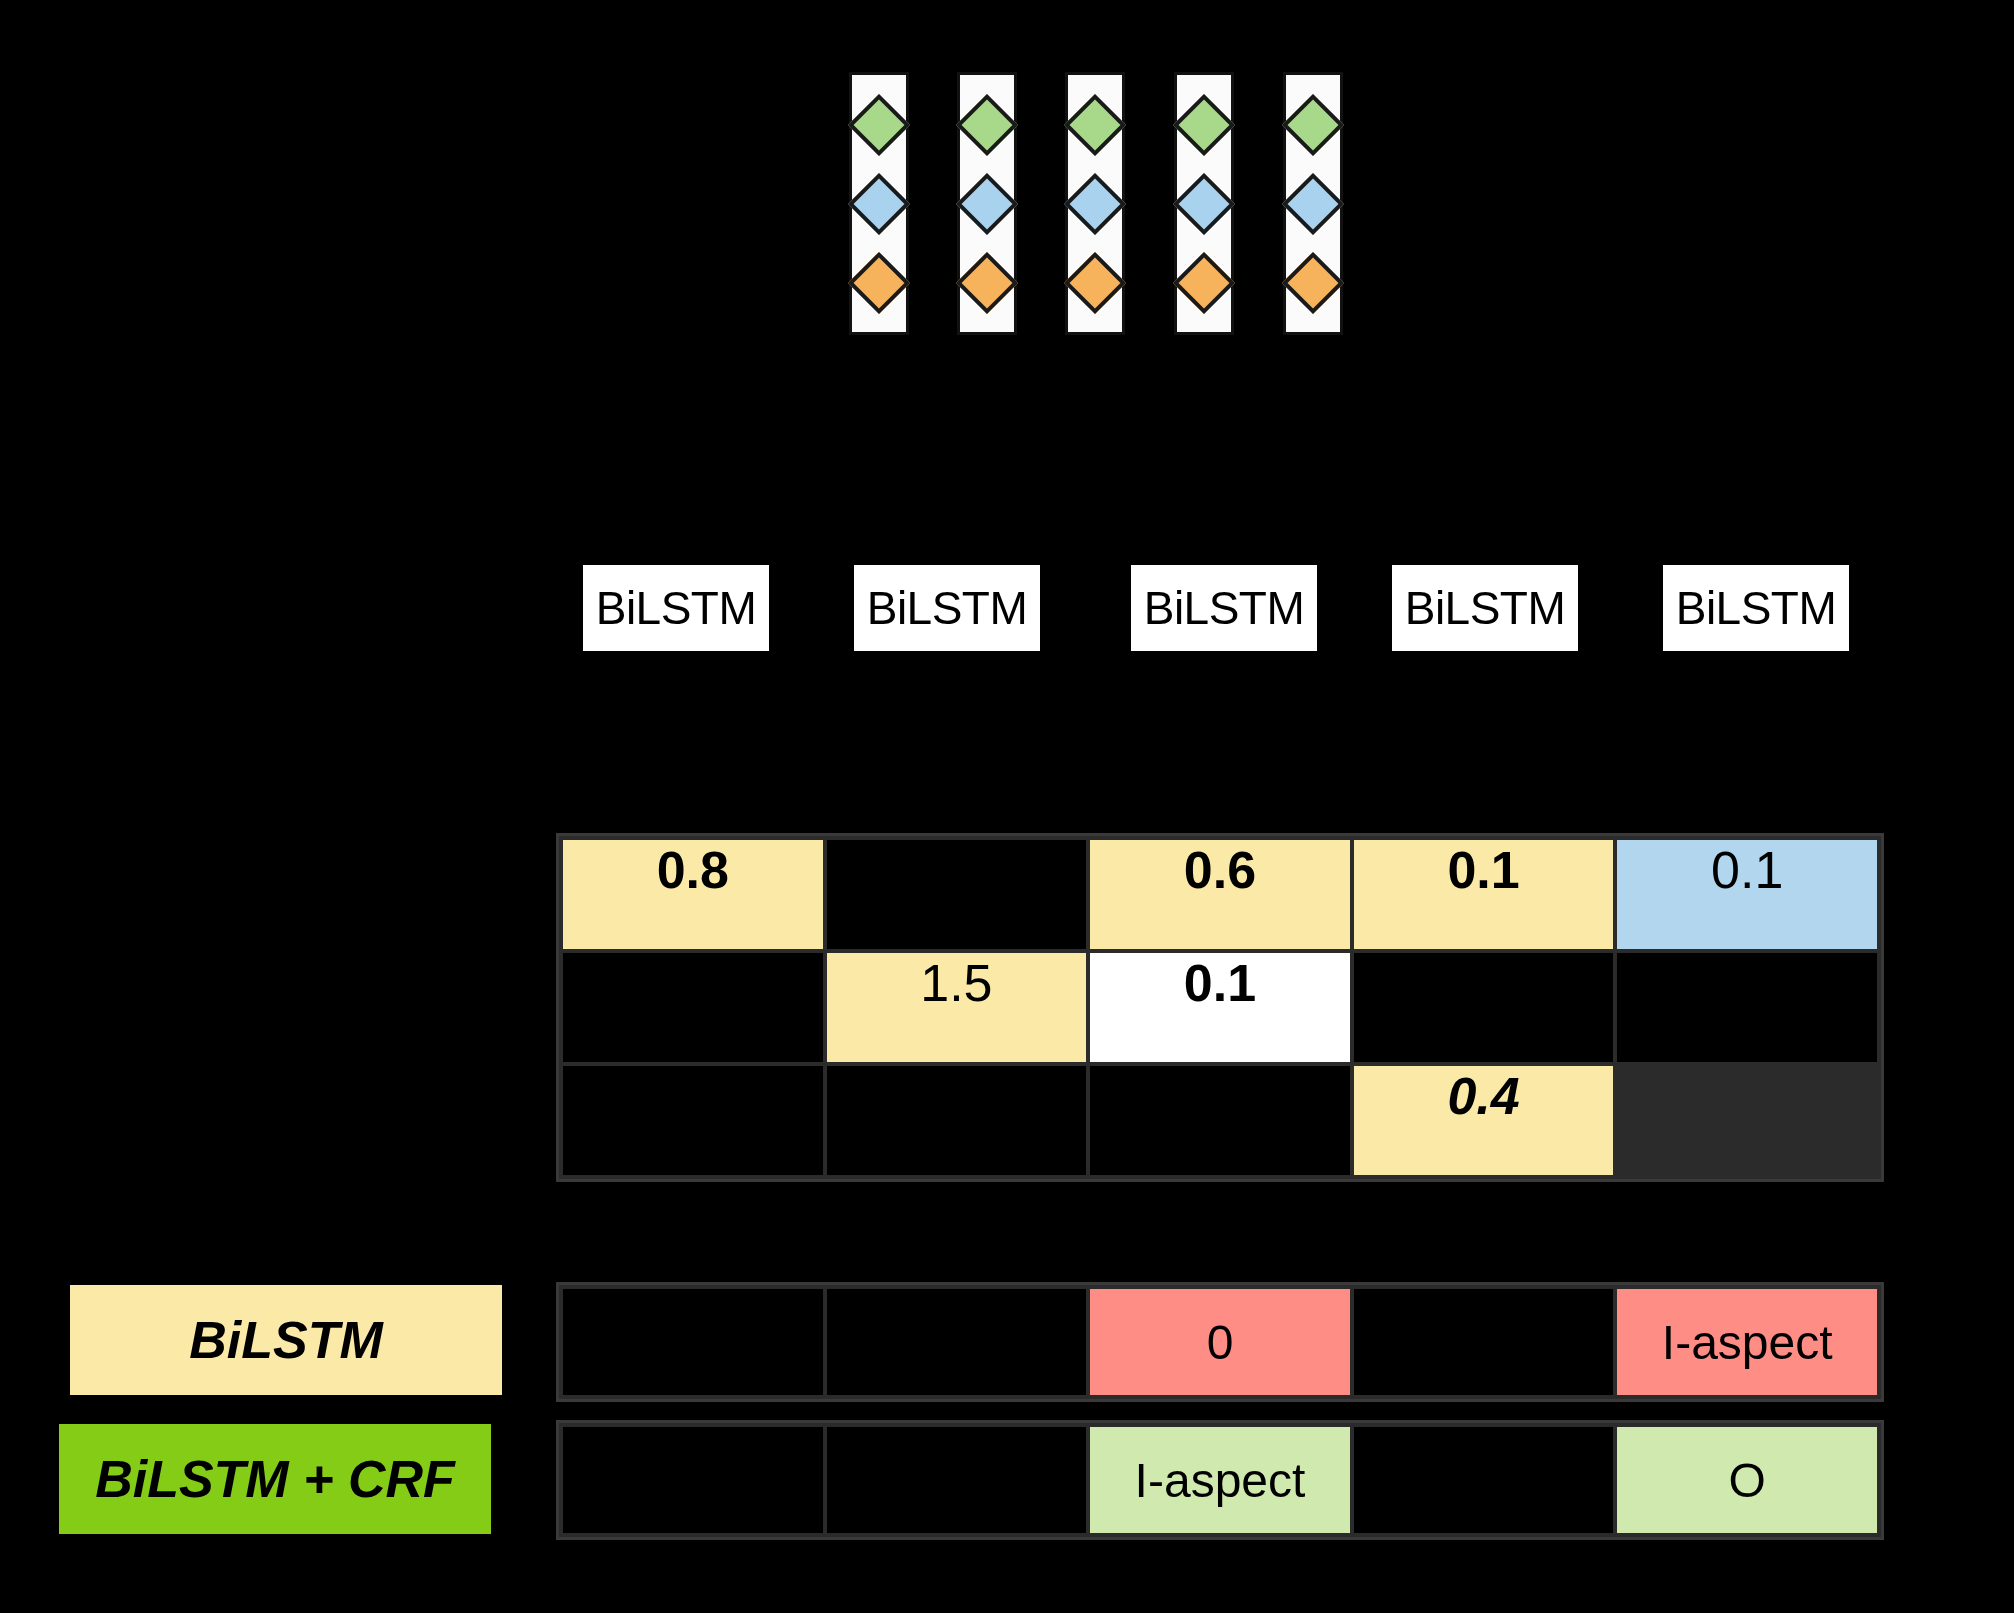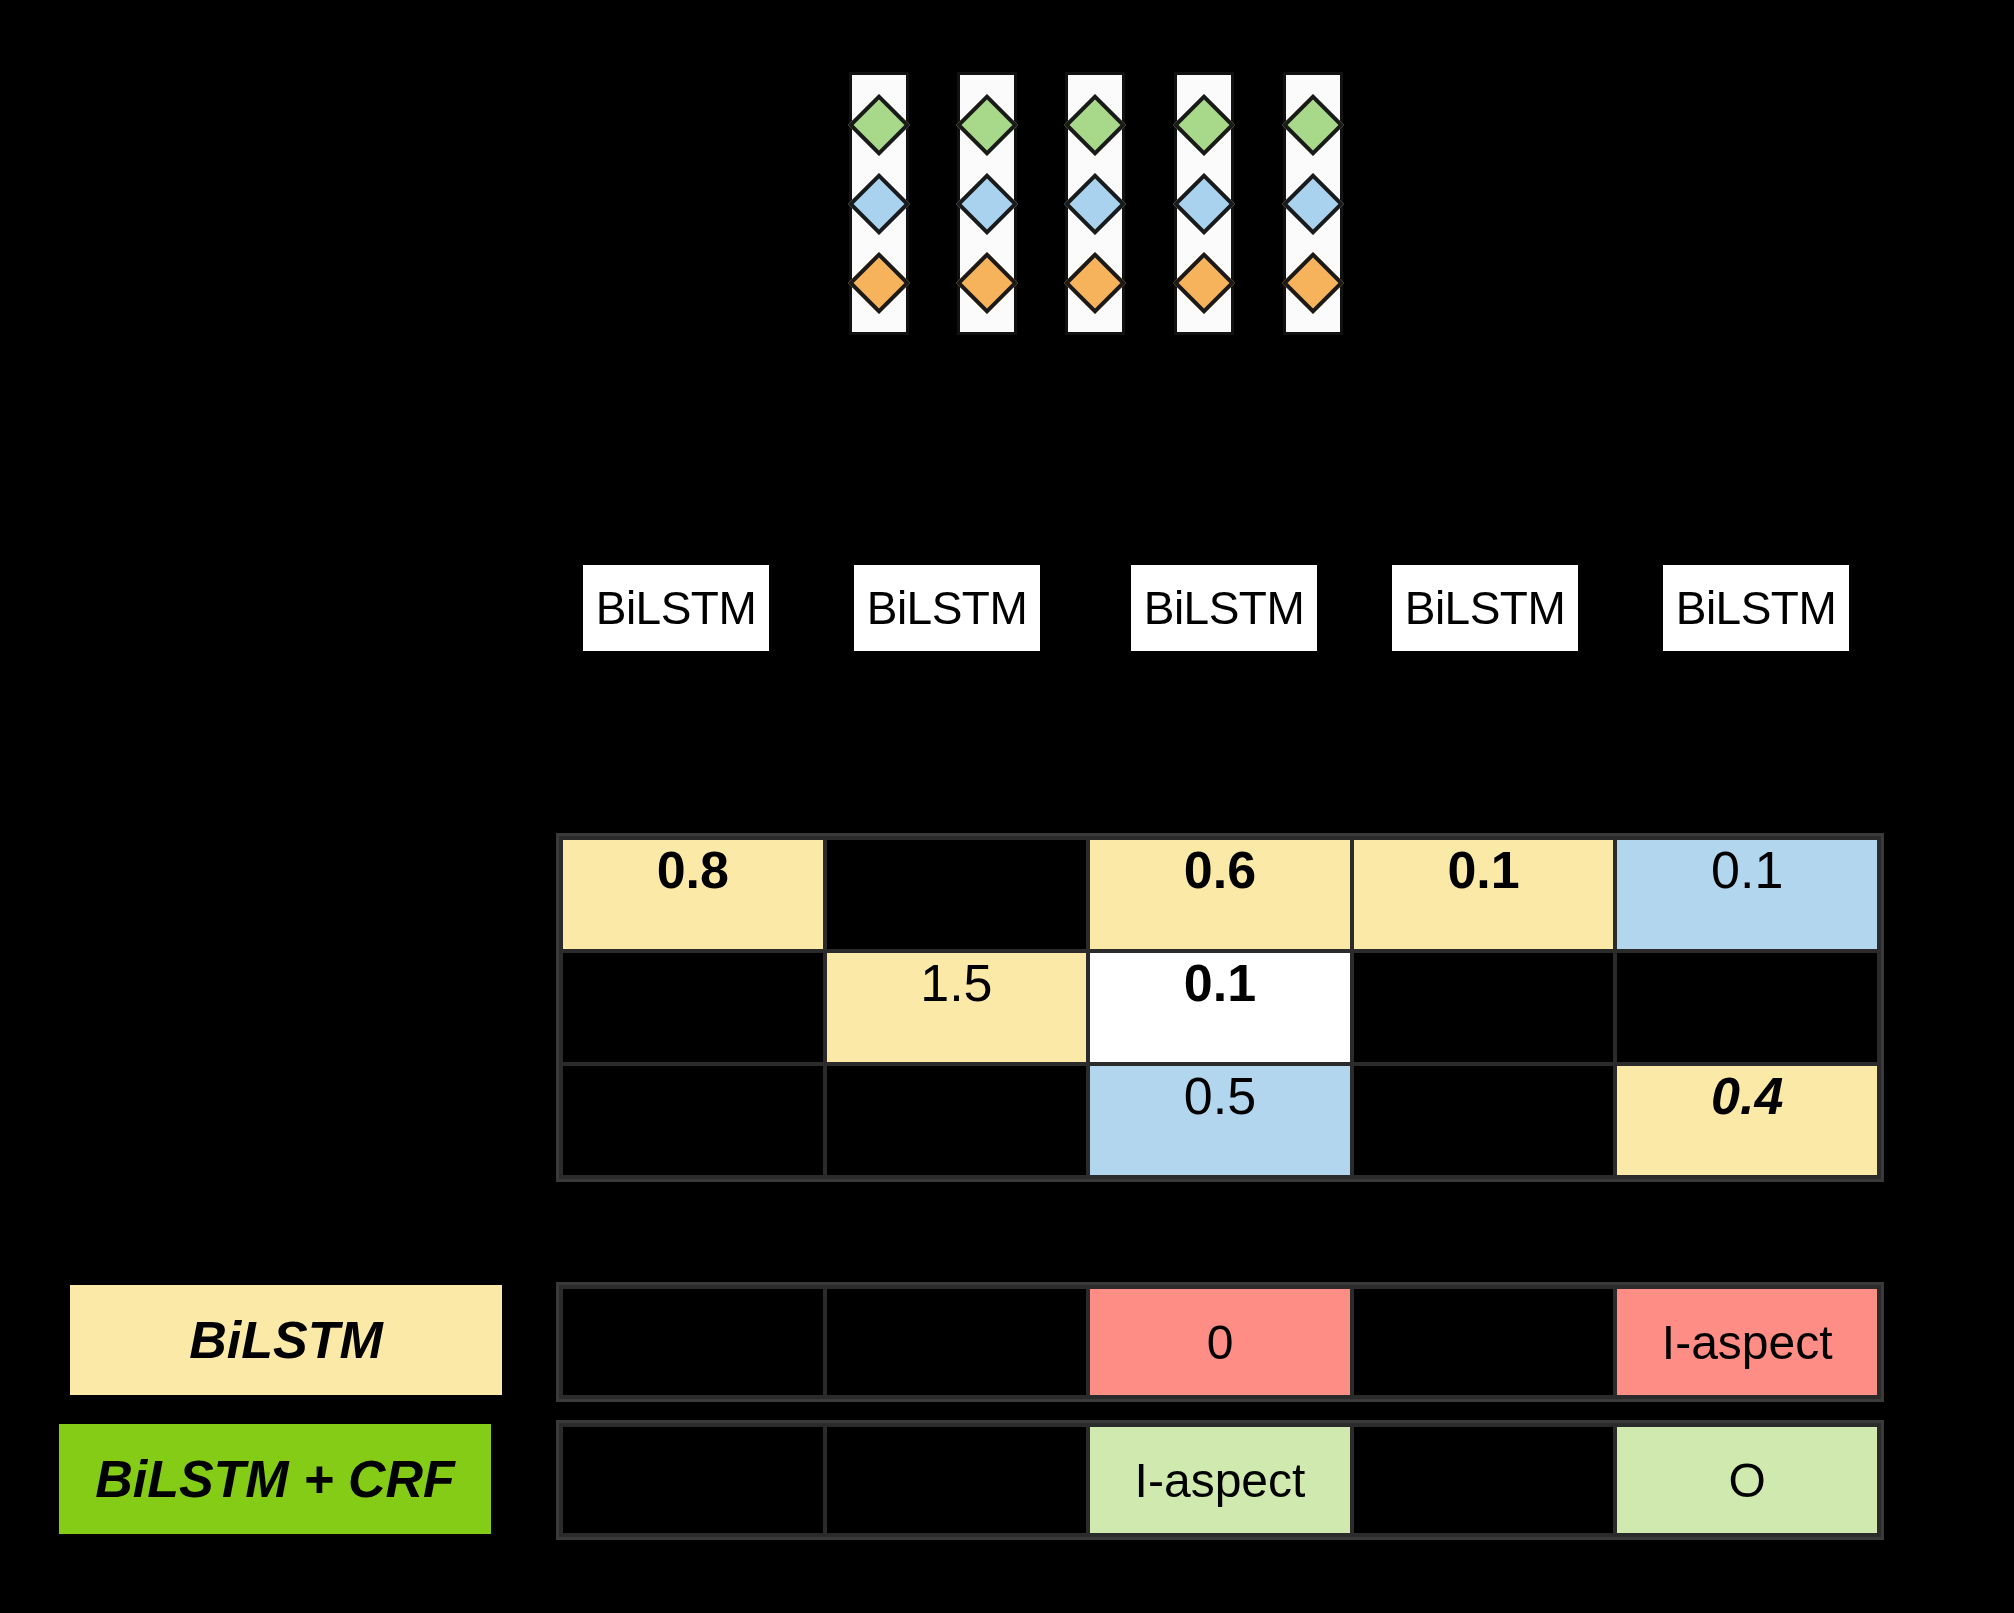--- a/index.html
+++ b/index.html
@@ -197,23 +197,20 @@
     <div class="score-cell" style="background: rgb(0, 0, 0);">
       <span></span>
     </div>
 
     <div class="score-cell" style="background: rgb(0, 0, 0);">
       <span></span>
     </div>
     <div class="score-cell" style="background: rgb(0, 0, 0);">
       <span></span>
     </div>
-    <div class="score-cell" style="background: rgb(178, 214, 238);">
-      <span>0.5</span>
-    </div>
     <div class="score-cell" style="background: rgb(0, 0, 0);">
       <span></span>
     </div>
     <div class="score-cell" style="background: rgb(251, 233, 167); font-weight: bold; font-style: italic;">
       <span>0.4</span>
     </div>
   </div>
 
   <div class="legend-box legend-yellow" style="left: 70px; top: 1285px; width: 432px; height: 110px; background: rgb(251, 233, 167);">
     <span>BiLSTM</span>

